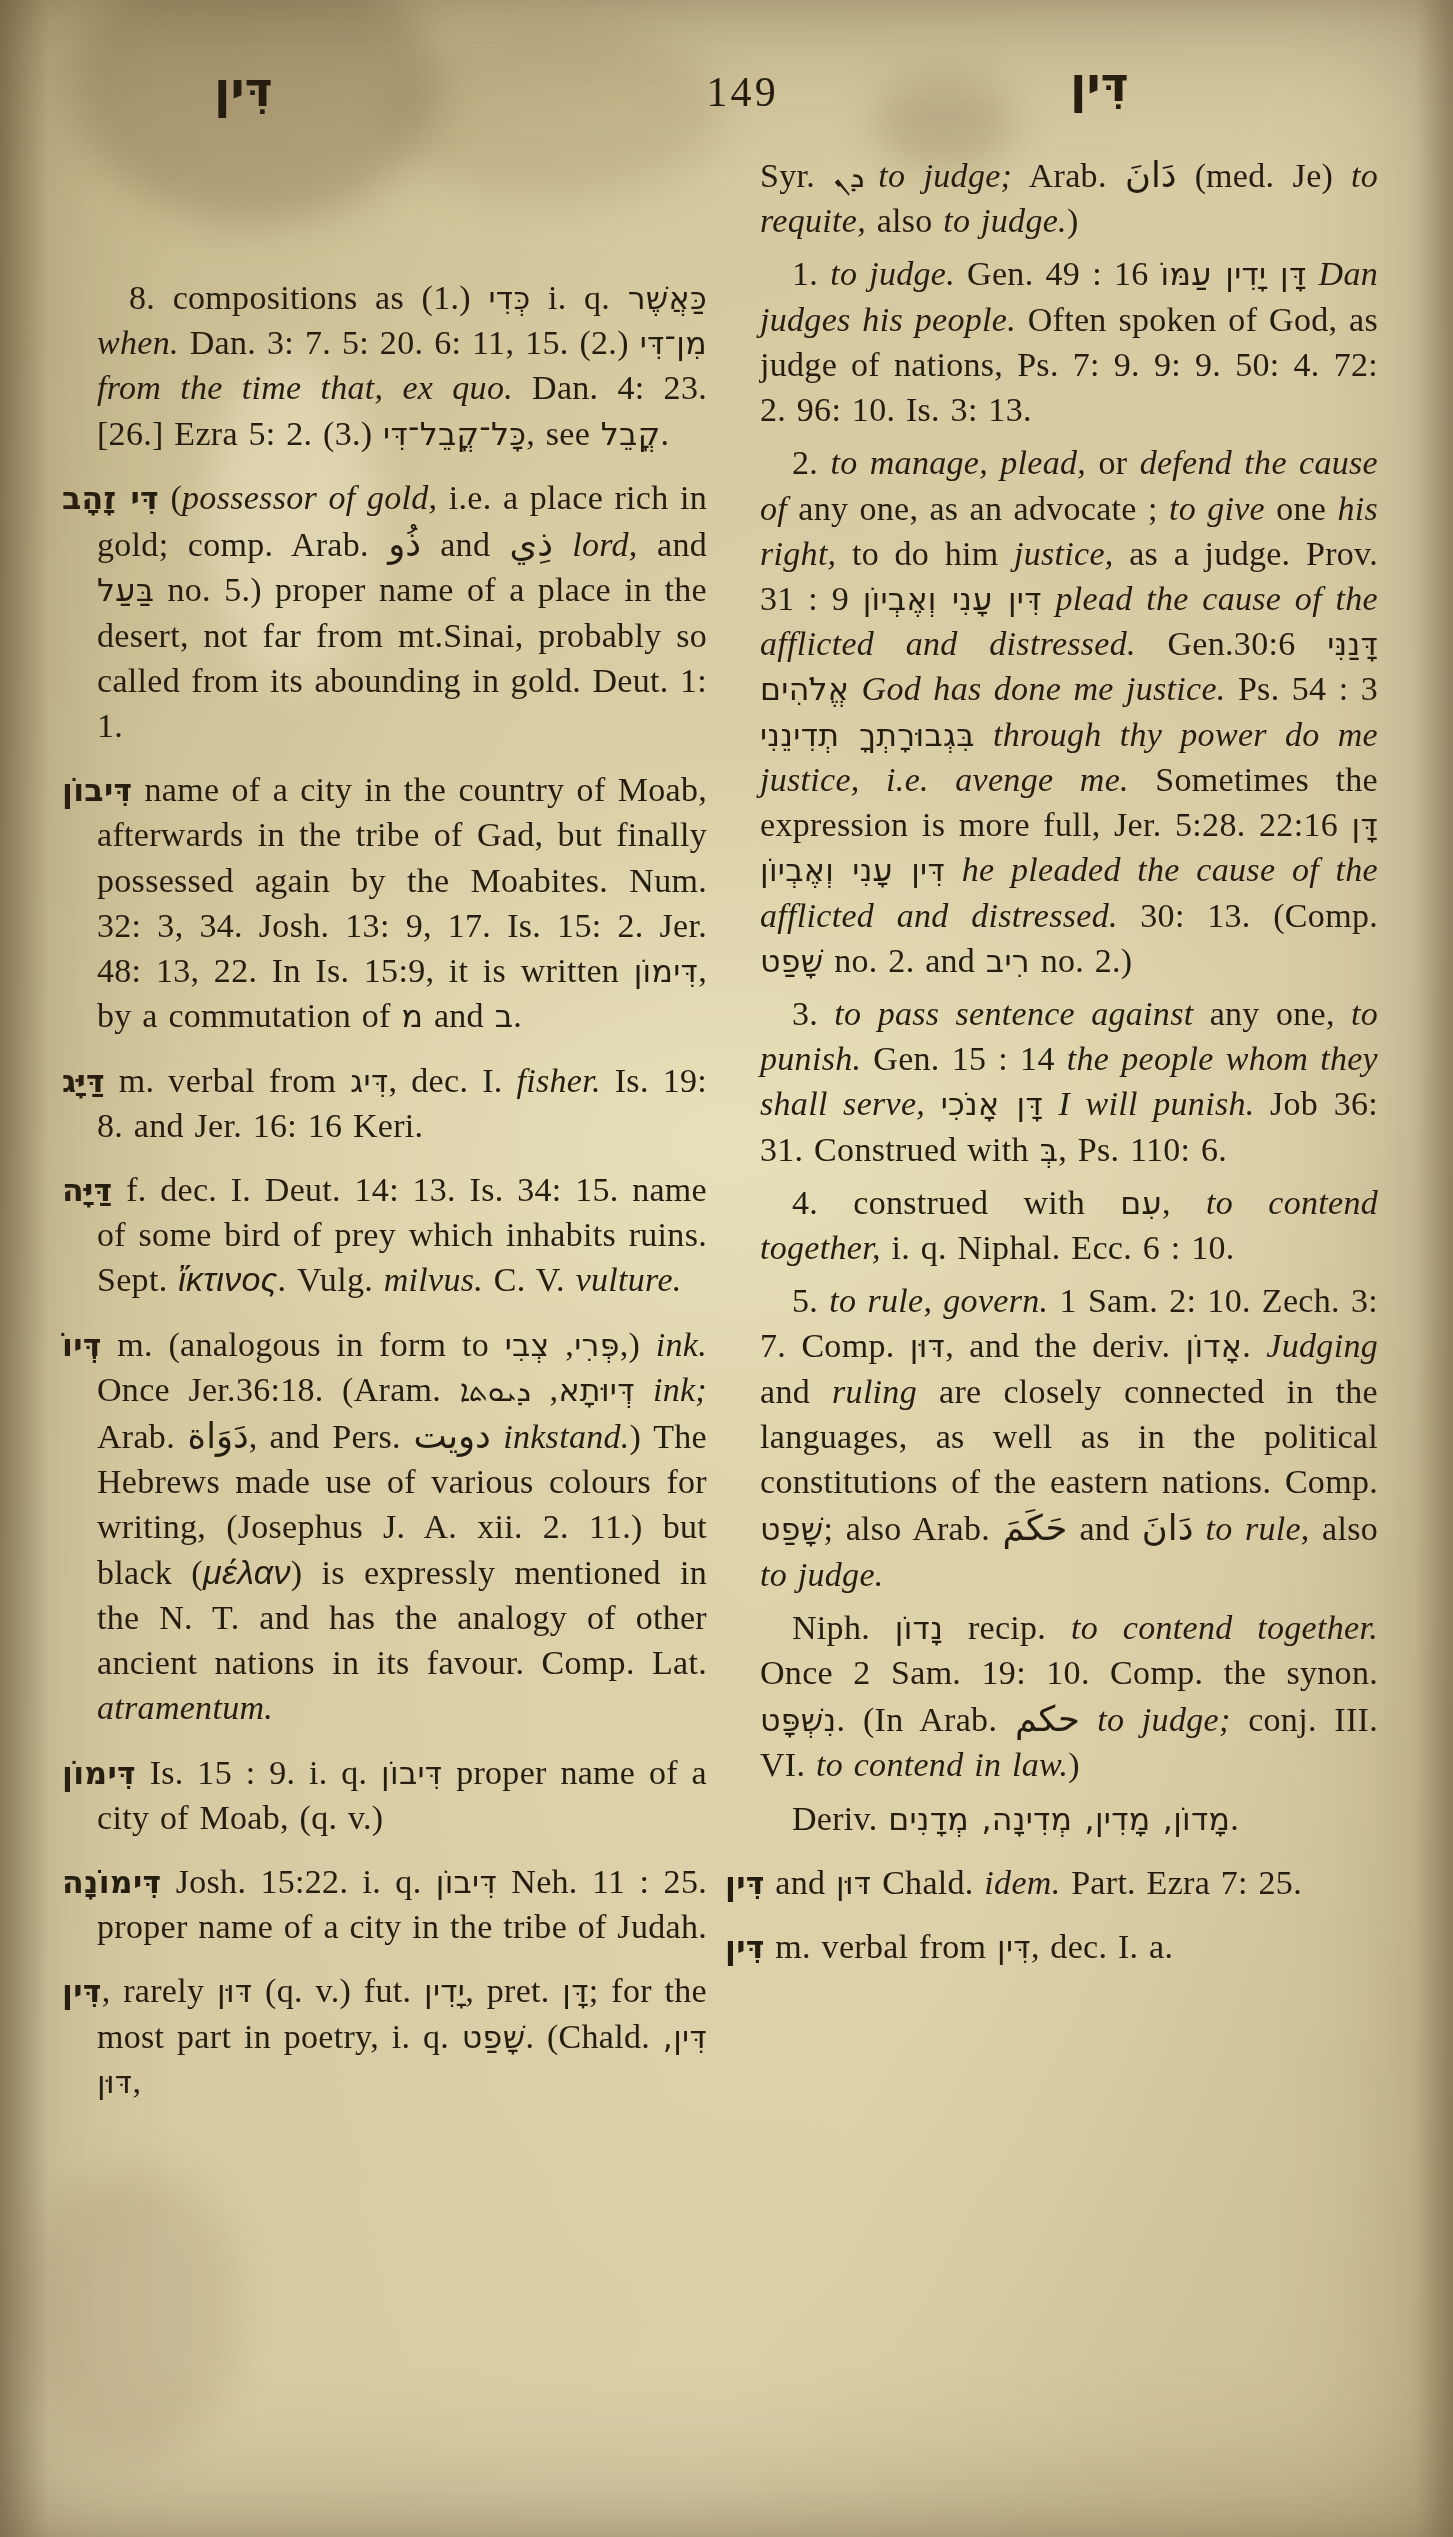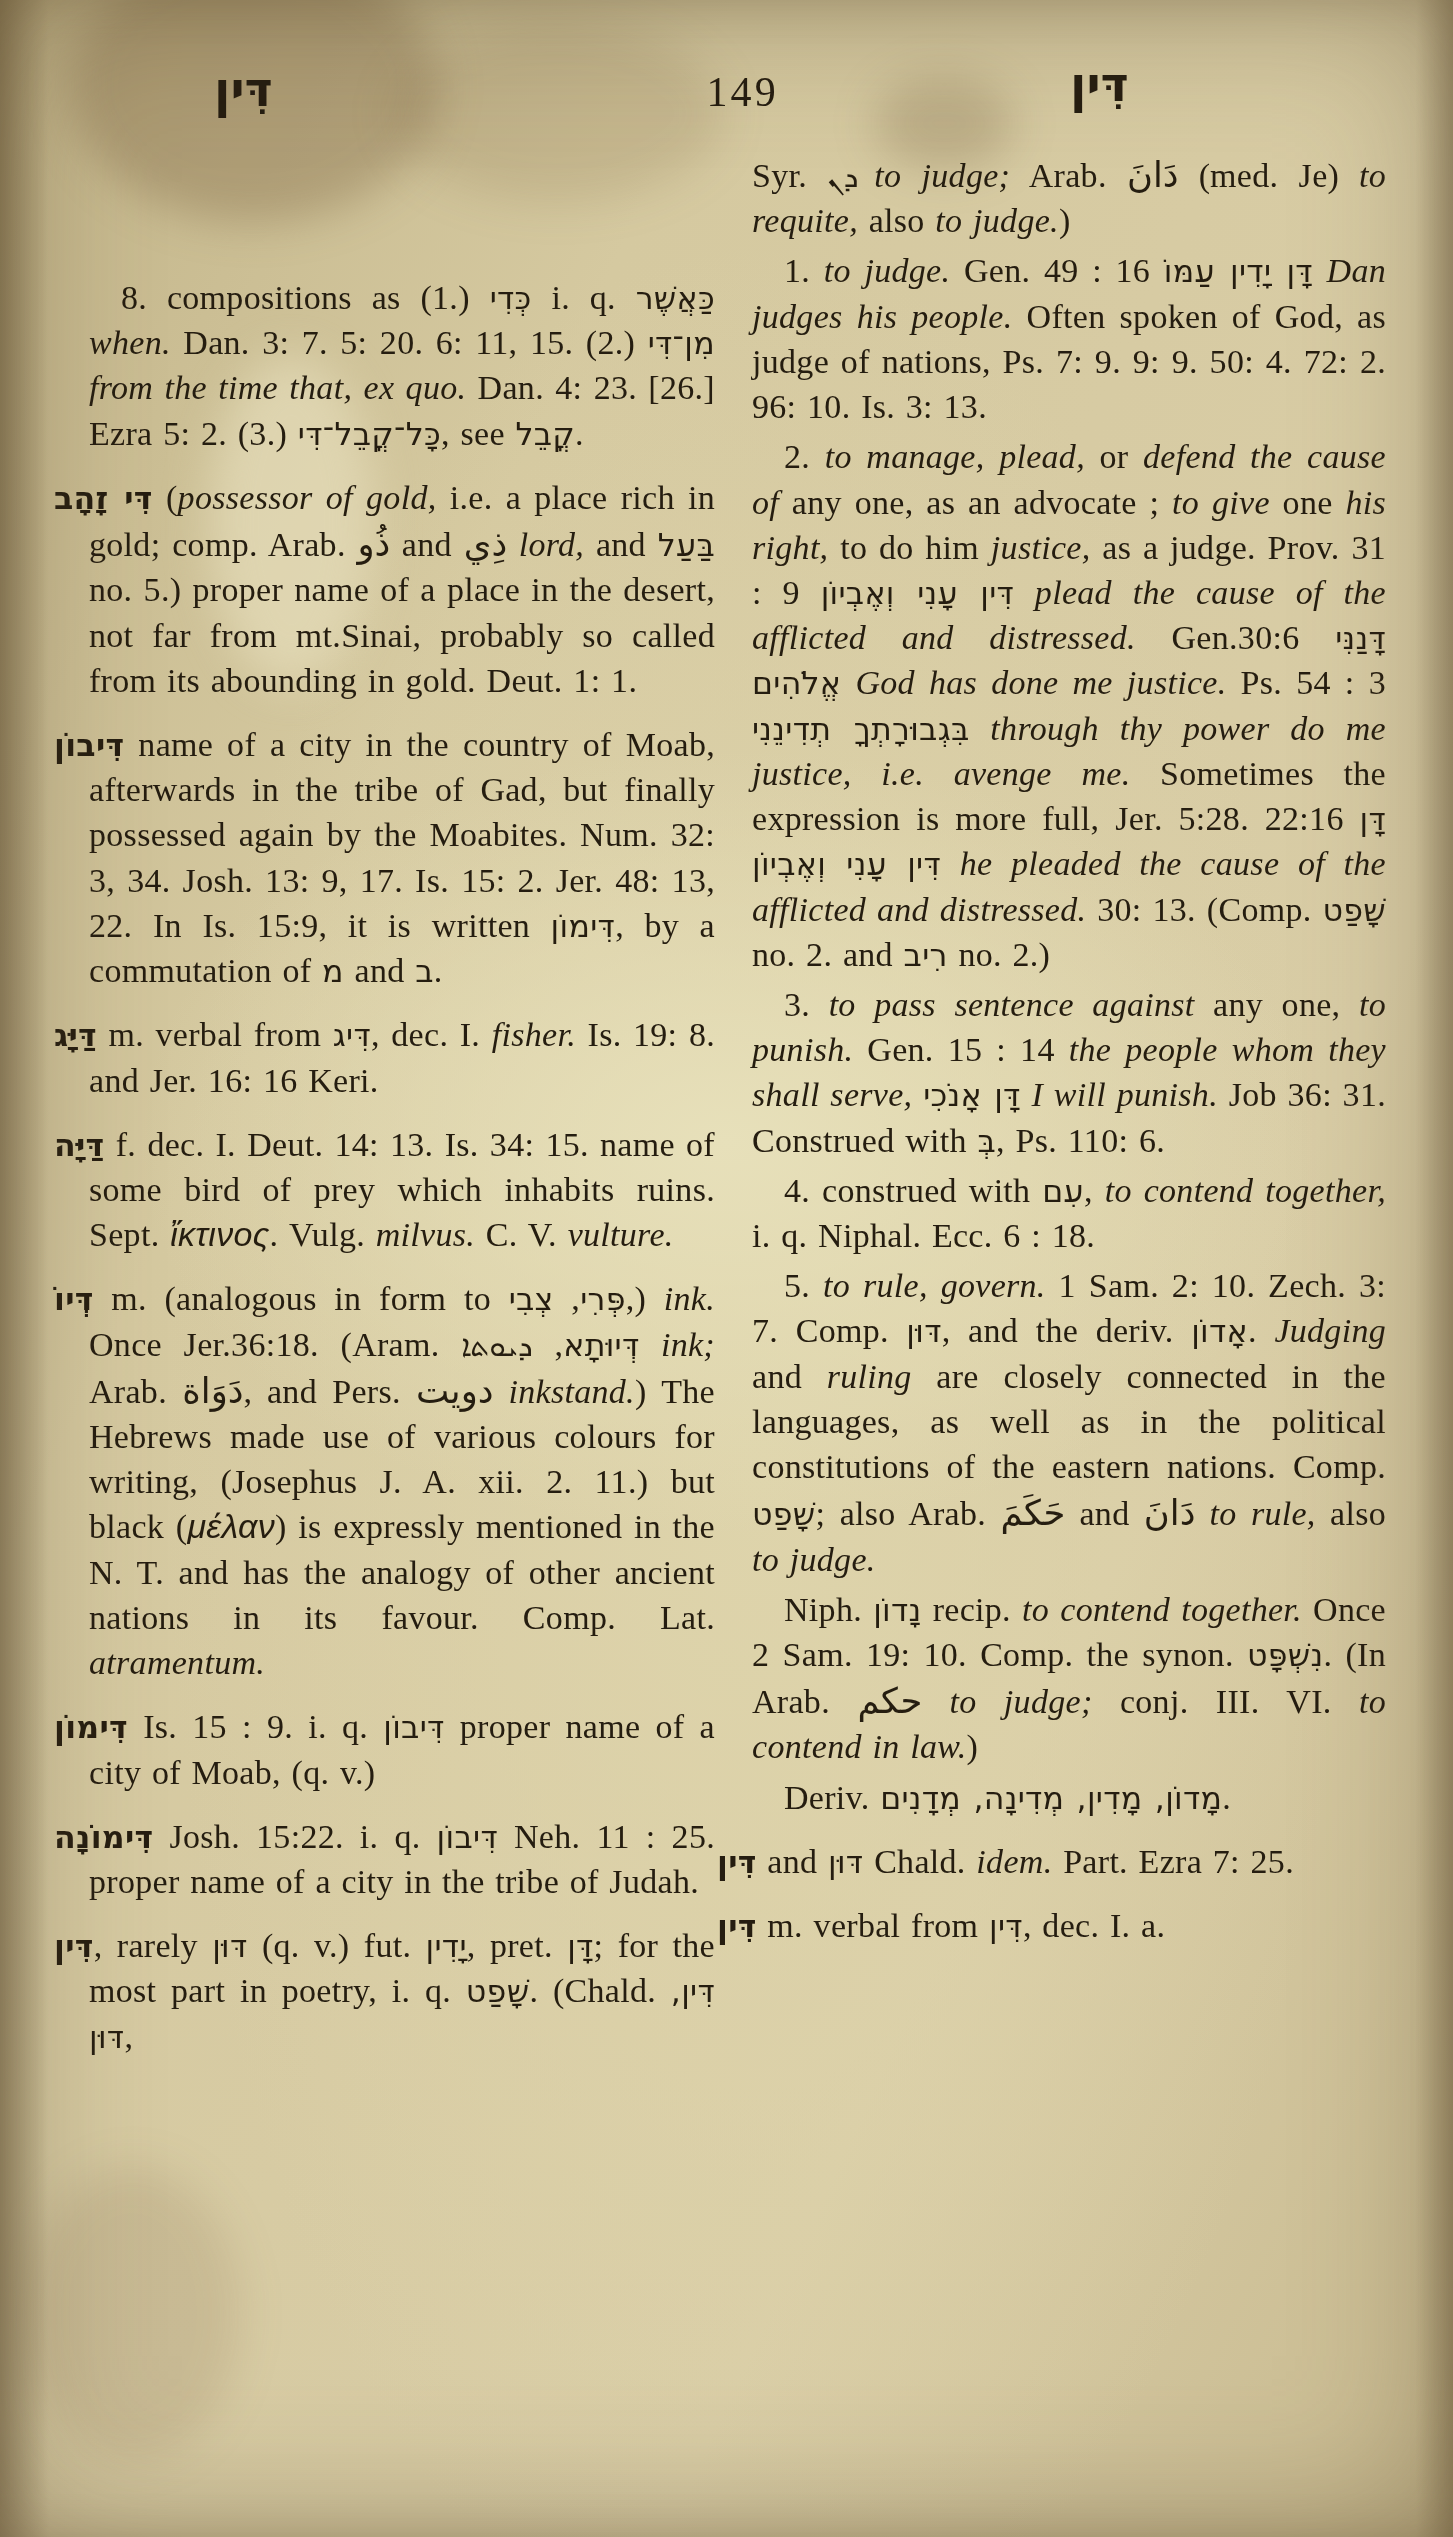--- a/index.html
+++ b/index.html
@@ -43,21 +43,21 @@
     font-family:"Liberation Serif", serif;font-size:42px;letter-spacing:3.2px;color:#241c10;
   }
 
   .col{
     position:absolute;text-align:justify;color:#251d10;
     font-size:34px;line-height:1.33;word-spacing:1.9px;letter-spacing:0.3px;
   }
   #col-left{left:89px;top:275px;width:626px;}
   #col-right{left:752px;top:151px;width:634px;}
 
-  .para{margin:0;padding:0;}
+  .para{margin:8px;padding:0;}
   .p-entry{margin-top:19px;text-indent:-35px;}
   .p-sense{margin-top:5px;text-indent:32px;}
   .p-cont{margin-top:0;text-indent:0;}
   .para:first-child{margin-top:0;}
 
   .seg-i{font-style:italic;}
   .seg-gr{font-family:Liberation Sans, sans-serif;font-style:italic;}
   .seg-he{font-family:"DejaVu Sans", sans-serif;font-size:.93em;}
   .seg-ar{font-family:"DejaVu Sans", sans-serif;font-size:1.04em;}
   .seg-sy{font-family:"DejaVu Sans", sans-serif;font-size:.88em;}
@@ -88,21 +88,21 @@
       <p class="para p-entry"><span class="seg-he">דְּיוֹ</span><span class="seg-r"> m. (analogous in form to </span><span class="seg-he">פְּרִי</span><span class="seg-r">, </span><span class="seg-he">צְבִי</span><span class="seg-r">,) </span><span class="seg-i">ink.</span><span class="seg-r"> Once Jer.36:18. (Aram. </span><span class="seg-he">דְּיוּתָא</span><span class="seg-r">, </span><span class="seg-sy">ܕܝܘܬܐ</span><span class="seg-i"> ink;</span><span class="seg-r"> Arab. </span><span class="seg-ar">دَوَاة</span><span class="seg-r">, and Pers. </span><span class="seg-ar">دويت</span><span class="seg-i"> inkstand.</span><span class="seg-r">) The Hebrews made use of various colours for writing, (Josephus J. A. xii. 2. 11.) but black (</span><span class="seg-gr">μέλαν</span><span class="seg-r">) is expressly mentioned in the N. T. and has the analogy of other ancient nations in its favour. Comp. Lat. </span><span class="seg-i">atramentum.</span></p>
       <p class="para p-entry"><span class="seg-he">דִּימוֹן</span><span class="seg-r"> Is. 15 : 9. i. q. </span><span class="seg-he">דִּיבוֹן</span><span class="seg-r"> proper name of a city of Moab, (q. v.)</span></p>
       <p class="para p-entry"><span class="seg-he">דִּימוֹנָה</span><span class="seg-r"> Josh. 15:22. i. q. </span><span class="seg-he">דִּיבוֹן</span><span class="seg-r"> Neh. 11 : 25. proper name of a city in the tribe of Judah.</span></p>
       <p class="para p-entry"><span class="seg-he">דִּין</span><span class="seg-r">, rarely </span><span class="seg-he">דּוּן</span><span class="seg-r"> (q. v.) fut. </span><span class="seg-he">יָדִין</span><span class="seg-r">, pret. </span><span class="seg-he">דָּן</span><span class="seg-r">; for the most part in poetry, i. q. </span><span class="seg-he">שָׁפַט</span><span class="seg-r">. (Chald. </span><span class="seg-he">דִּין, דּוּן</span><span class="seg-r">,</span></p>
     </div>
   <div class="col" id="col-right">
       <p class="para p-cont"><span class="seg-r">Syr. </span><span class="seg-sy">ܕܢ</span><span class="seg-i"> to judge;</span><span class="seg-r"> Arab. </span><span class="seg-ar">دَانَ</span><span class="seg-r"> (med. Je) </span><span class="seg-i">to requite,</span><span class="seg-r"> also </span><span class="seg-i">to judge.</span><span class="seg-r">)</span></p>
       <p class="para p-sense"><span class="seg-r">1. </span><span class="seg-i">to judge.</span><span class="seg-r"> Gen. 49 : 16 </span><span class="seg-he">דָּן יָדִין עַמּוֹ</span><span class="seg-i"> Dan judges his people.</span><span class="seg-r"> Often spoken of God, as judge of nations, Ps. 7: 9. 9: 9. 50: 4. 72: 2. 96: 10. Is. 3: 13.</span></p>
       <p class="para p-sense"><span class="seg-r">2. </span><span class="seg-i">to manage, plead,</span><span class="seg-r"> or </span><span class="seg-i">defend the cause of</span><span class="seg-r"> any one, as an advocate ; </span><span class="seg-i">to give</span><span class="seg-r"> one </span><span class="seg-i">his right,</span><span class="seg-r"> to do him </span><span class="seg-i">justice,</span><span class="seg-r"> as a judge. Prov. 31 : 9 </span><span class="seg-he">דִּין עָנִי וְאֶבְיוֹן</span><span class="seg-i"> plead the cause of the afflicted and distressed.</span><span class="seg-r"> Gen.30:6 </span><span class="seg-he">דָּנַנִּי אֱלֹהִים</span><span class="seg-r"> </span><span class="seg-i">God has done me justice.</span><span class="seg-r"> Ps. 54 : 3 </span><span class="seg-he">בִּגְבוּרָתְךָ תְדִינֵנִי</span><span class="seg-i"> through thy power do me justice, i.e. avenge me.</span><span class="seg-r"> Sometimes the expression is more full, Jer. 5:28. 22:16 </span><span class="seg-he">דָּן דִּין עָנִי וְאֶבְיוֹן</span><span class="seg-r"> </span><span class="seg-i">he pleaded the cause of the afflicted and distressed.</span><span class="seg-r"> 30: 13. (Comp. </span><span class="seg-he">שָׁפַט</span><span class="seg-r"> no. 2. and </span><span class="seg-he">רִיב</span><span class="seg-r"> no. 2.)</span></p>
       <p class="para p-sense"><span class="seg-r">3. </span><span class="seg-i">to pass sentence against</span><span class="seg-r"> any one, </span><span class="seg-i">to punish.</span><span class="seg-r"> Gen. 15 : 14 </span><span class="seg-i">the people whom they shall serve,</span><span class="seg-r"> </span><span class="seg-he">דָּן אָנֹכִי</span><span class="seg-r"> </span><span class="seg-i">I will punish.</span><span class="seg-r"> Job 36: 31. Construed with </span><span class="seg-he">בְּ</span><span class="seg-r">, Ps. 110: 6.</span></p>
-      <p class="para p-sense"><span class="seg-r">4. construed with </span><span class="seg-he">עִם</span><span class="seg-r">, </span><span class="seg-i">to contend together,</span><span class="seg-r"> i. q. Niphal. Ecc. 6 : 18.</span></p>
+      <p class="para p-sense"><span class="seg-r">4. construed with </span><span class="seg-he">עִם</span><span class="seg-r">, </span><span class="seg-i">to contend together,</span><span class="seg-r"> i. q. Niphal. Ecc. 6 : 10.</span></p>
       <p class="para p-sense"><span class="seg-r">5. </span><span class="seg-i">to rule, govern.</span><span class="seg-r"> 1 Sam. 2: 10. Zech. 3: 7. Comp. </span><span class="seg-he">דּוּן</span><span class="seg-r">, and the deriv. </span><span class="seg-he">אָדוֹן</span><span class="seg-r">. </span><span class="seg-i">Judging</span><span class="seg-r"> and </span><span class="seg-i">ruling</span><span class="seg-r"> are closely connected in the languages, as well as in the political constitutions of the eastern nations. Comp. </span><span class="seg-he">שָׁפַט</span><span class="seg-r">; also Arab. </span><span class="seg-ar">حَكَمَ</span><span class="seg-r"> and </span><span class="seg-ar">دَانَ</span><span class="seg-i"> to rule,</span><span class="seg-r"> also </span><span class="seg-i">to judge.</span></p>
       <p class="para p-sense"><span class="seg-r">Niph. </span><span class="seg-he">נָדוֹן</span><span class="seg-r"> recip. </span><span class="seg-i">to contend together.</span><span class="seg-r"> Once 2 Sam. 19: 10. Comp. the synon. </span><span class="seg-he">נִשְׁפָּט</span><span class="seg-r">. (In Arab. </span><span class="seg-ar">حكم</span><span class="seg-r"> </span><span class="seg-i">to judge;</span><span class="seg-r"> conj. III. VI. </span><span class="seg-i">to contend in law.</span><span class="seg-r">)</span></p>
       <p class="para p-sense"><span class="seg-r">Deriv. </span><span class="seg-he">מָדוֹן, מָדִין, מְדִינָה, מְדָנִים</span><span class="seg-r">.</span></p>
       <p class="para p-entry"><span class="seg-he">דִּין</span><span class="seg-r"> and </span><span class="seg-he">דּוּן</span><span class="seg-r"> Chald. </span><span class="seg-i">idem.</span><span class="seg-r"> Part. Ezra 7: 25.</span></p>
       <p class="para p-entry"><span class="seg-he">דִּין</span><span class="seg-r"> m. verbal from </span><span class="seg-he">דִּין</span><span class="seg-r">, dec. I. a.</span></p>
     </div>
 </div>
 
 
 </body></html>

